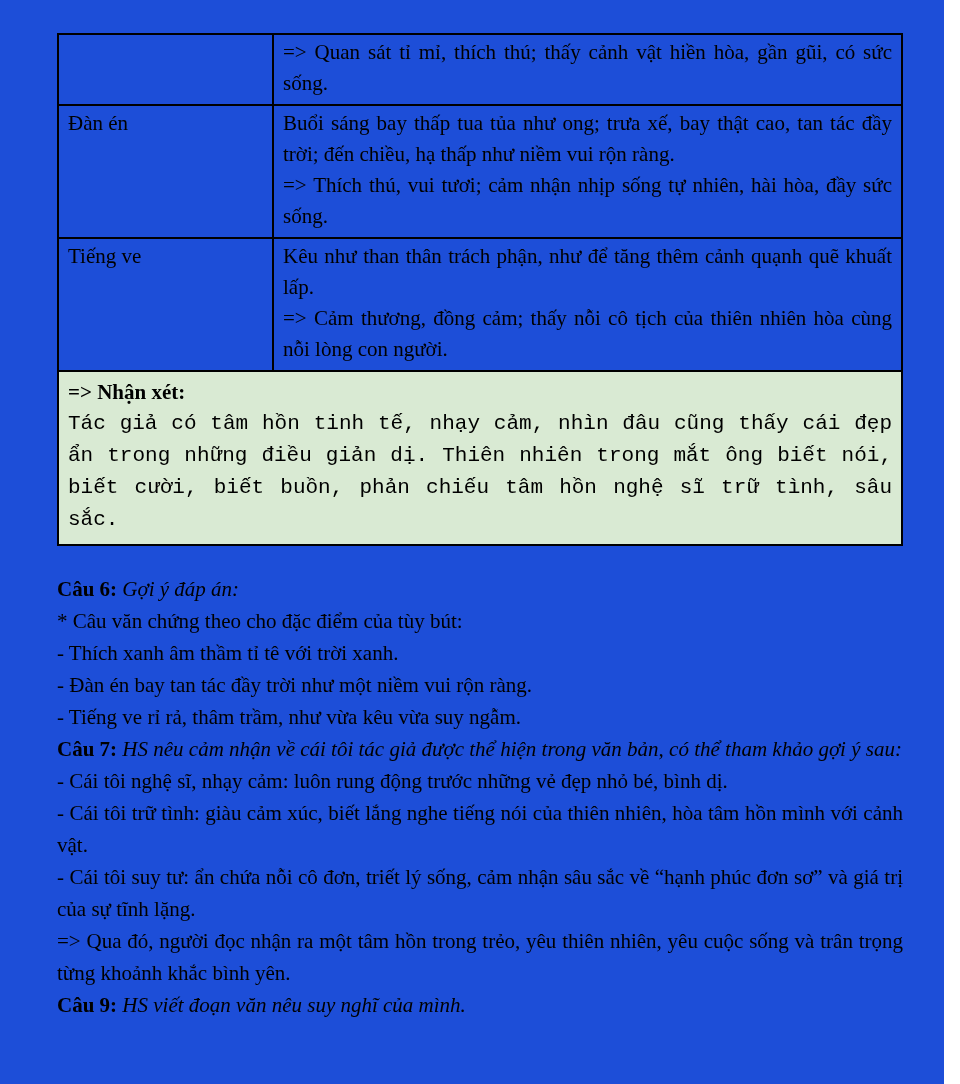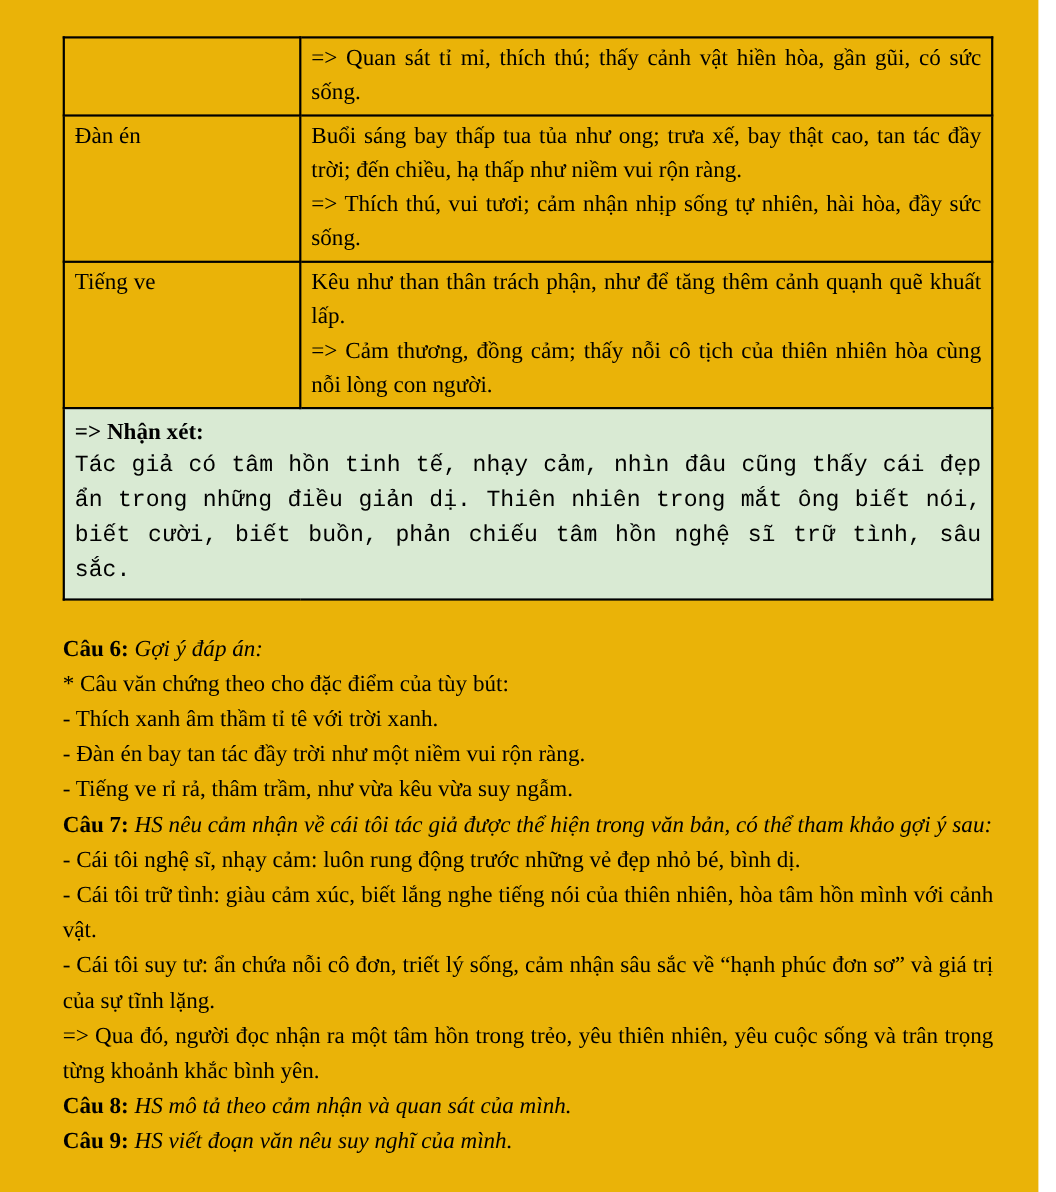--- a/index.html
+++ b/index.html
@@ -8,21 +8,21 @@
     width: 960px;
     height: 1084px;
     overflow: hidden;
     font-family: "Liberation Serif", "DejaVu Serif", serif;
     color: #000000;
   }
   .page {
     width: 944px;
     height: 1084px;
     padding: 33px 57px 0 57px;
-    background: #eab308;
+    background: #1d4ed8;
   }
   table.doc-table {
     border-collapse: collapse;
     table-layout: fixed;
     width: 846px;
   }
   .doc-table td {
     border: 2px solid #000000;
     font-size: 21px;
     line-height: 31px;
@@ -89,17 +89,16 @@
     <p><span class="b">Câu 6: </span><span class="i">Gợi ý đáp án:</span></p>
     <p><span>* Câu văn chứng theo cho đặc điểm của tùy bút:</span></p>
     <p><span>- Thích xanh âm thầm tỉ tê với trời xanh.</span></p>
     <p><span>- Đàn én bay tan tác đầy trời như một niềm vui rộn ràng.</span></p>
     <p><span>- Tiếng ve rỉ rả, thâm trầm, như vừa kêu vừa suy ngẫm.</span></p>
     <p><span class="b">Câu 7: </span><span class="i">HS nêu cảm nhận về cái tôi tác giả được thể hiện trong văn bản, có thể tham khảo gợi ý sau:</span></p>
     <p><span>- Cái tôi nghệ sĩ, nhạy cảm: luôn rung động trước những vẻ đẹp nhỏ bé, bình dị.</span></p>
     <p><span>- Cái tôi trữ tình: giàu cảm xúc, biết lắng nghe tiếng nói của thiên nhiên, hòa tâm hồn mình với cảnh vật.</span></p>
     <p><span>- Cái tôi suy tư: ẩn chứa nỗi cô đơn, triết lý sống, cảm nhận sâu sắc về “hạnh phúc đơn sơ” và giá trị của sự tĩnh lặng.</span></p>
     <p><span>=&gt; Qua đó, người đọc nhận ra một tâm hồn trong trẻo, yêu thiên nhiên, yêu cuộc sống và trân trọng từng khoảnh khắc bình yên.</span></p>
-    <p><span class="b">Câu 8: </span><span class="i">HS mô tả theo cảm nhận và quan sát của mình.</span></p>
     <p><span class="b">Câu 9: </span><span class="i">HS viết đoạn văn nêu suy nghĩ của mình.</span></p>
   </div>
 
 </div>
 
 </body></html>

